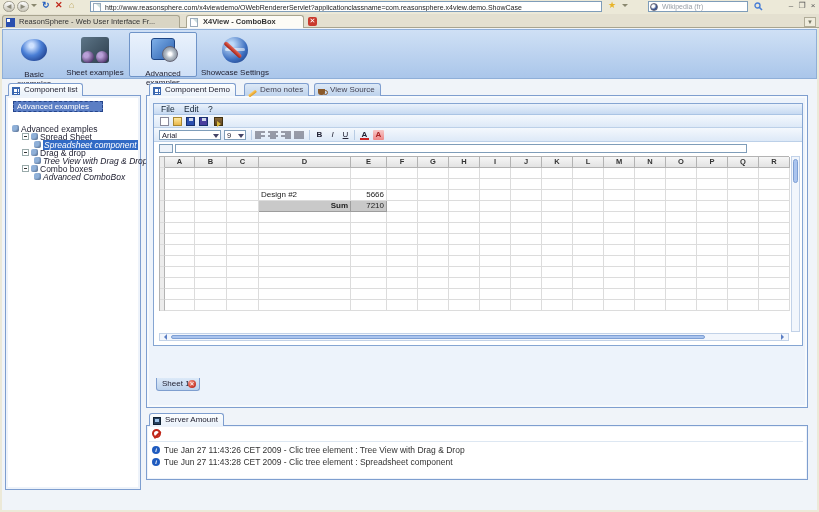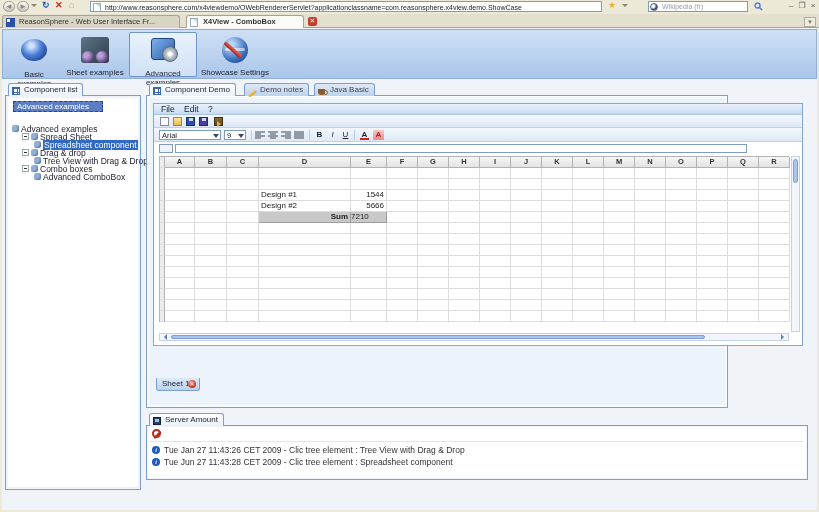--- a/index.html
+++ b/index.html
@@ -99,24 +99,24 @@
                 border:1px dashed #24448c; color:#fff; font-size:8px; line-height:9px; padding-left:3px; }
   .tree { position:absolute; left:6px; top:29px; width:124px; font-size:8.5px; color:#223; }
   .tnode { position:relative; height:8px; line-height:8px; white-space:nowrap; }
   .tnode .lbl { vertical-align:top; }
   .tnode .sel { background:#316ac5; color:#fff; padding:0 1px; }
   .expander { display:inline-block; width:7px; height:7px; border:1px solid #9aa; background:#fff;
               position:relative; margin-right:2px; vertical-align:top; }
   .expander:after { content:""; position:absolute; left:1px; top:2px; width:3px; height:1px; background:#333; }
   .nicon { display:inline-block; width:7px; height:7px; margin-right:2px; vertical-align:top;
            background:radial-gradient(circle at 30% 35%, #8fb0d8 40%, #51688a 90%); border-radius:2px; }
-  .ind1 { padding-left:10px; } .ind2 { padding-left:22px; }
-
-  
-  .main-box { position:absolute; left:144px; top:67px; width:582px; height:313px; background:#edf3fb;
+  .ind1 { padding-left:10px; } .ind2 { padding-left:22px;font-style:italic; }
+
+  
+  .main-box { position:absolute; left:144px; top:67px; width:662px; height:313px; background:#edf3fb;
               border:1px solid #7e9ecf; box-shadow:inset 0 0 0 2px #f7fafd; z-index:2; }
   .sheet-panel { position:absolute; left:6px; top:7px; width:650px; height:243px; background:#fff;
                  border:1px solid #85a5d2; }
   .menubar { position:absolute; left:0; top:0; width:648px; height:11px;
              background:linear-gradient(#eaf2fb,#c7daf2); border-bottom:1px solid #aac4e4;
              font-size:8.5px; line-height:10px; color:#123; }
   .menubar span { margin-left:7px; }
   .iconbar { position:absolute; left:0; top:11px; width:648px; height:13px;
              background:linear-gradient(#f4f8fd,#dde9f7); border-bottom:1px solid #bcd0e8; }
   .tb { position:absolute; top:2px; width:9px; height:9px; }
@@ -158,21 +158,21 @@
   .rowstub { width:5px; flex:none; height:11px; background:#ececec; border-right:1px solid #b3b3b3;
              border-bottom:1px solid #dcdcdc; }
   .s-selected { outline:2px solid #000; outline-offset:-2px; }
   .s-colhead { background:#1a1b97; color:#fff; font-weight:bold; font-style:italic; padding-left:2px; }
   .s-colhead-r { background:#1a1b97; color:#fff; font-weight:bold; font-style:italic;
                  text-align:right; padding-right:2px; }
   .s-text { padding-left:2px; }
   .s-num { text-align:right; padding-right:2px; }
   .s-sumlabel { background:#c9c9c9; font-weight:bold; text-align:right; padding-right:2px;
                 border-color:#9d9d9d; }
-  .s-sumnum { background:#c9c9c9; text-align:left; padding-right:2px; border-color:#9d9d9d; }
+  .s-sumnum { background:#c9c9c9; text-align:right; padding-right:2px; border-color:#9d9d9d; }
 
   .vscroll { position:absolute; left:637px; top:52px; width:9px; height:176px; background:#f2f6fc;
              border:1px solid #c2d2e8; }
   .vthumb { position:absolute; left:1px; top:2px; width:5px; height:24px; background:#aac4ee;
             border:1px solid #7d9fd4; border-radius:3px; }
   .hscroll { position:absolute; left:5px; top:229px; width:630px; height:8px; background:#f2f6fc;
              border:1px solid #c2d2e8; }
   .hthumb { position:absolute; left:11px; top:1px; width:534px; height:4px; background:#aac4ee;
             border:1px solid #7d9fd4; border-radius:3px; }
   .scr-arrow { position:absolute; width:0; height:0; border:3px solid transparent; }
@@ -314,21 +314,21 @@
       <span>Component Demo</span>
     </div>
     <div class="ptab inactive" style="left:242px;top:55px;">
       <span class="ticon icon-pencil"></span>
       <span>Demo notes</span>
     </div>
     <div class="ptab inactive" style="left:312px;top:55px;">
       <span class="ticon">
           <span class="icon-cup" style="display:block;"></span>
         </span>
-      <span>Java Basic</span>
+      <span>View Source</span>
     </div>
 
     <div class="main-box">
       <div class="sheet-panel">
         <div class="menubar">
           <span>File</span>
           <span>Edit</span>
           <span>?</span>
         </div>
         <div class="iconbar">
@@ -449,41 +449,20 @@
                 <div class="gc" style="width: 31px;"></div>
                 <div class="gc" style="width: 31px;"></div>
                 <div class="gc" style="width: 31px;"></div>
                 <div class="gc" style="width: 31px;"></div>
               </div>
               <div class="grow">
                 <div class="rowstub"></div>
                 <div class="gc" style="width: 30px;"></div>
                 <div class="gc" style="width: 32px;"></div>
                 <div class="gc" style="width: 32px;"></div>
-                <div class="gc s-text" style="width: 92px;">Design #1</div>
-                <div class="gc s-num" style="width: 36px;">1544</div>
-                <div class="gc" style="width: 31px;"></div>
-                <div class="gc" style="width: 31px;"></div>
-                <div class="gc" style="width: 31px;"></div>
-                <div class="gc" style="width: 31px;"></div>
-                <div class="gc" style="width: 31px;"></div>
-                <div class="gc" style="width: 31px;"></div>
-                <div class="gc" style="width: 31px;"></div>
-                <div class="gc" style="width: 31px;"></div>
-                <div class="gc" style="width: 31px;"></div>
-                <div class="gc" style="width: 31px;"></div>
-                <div class="gc" style="width: 31px;"></div>
-                <div class="gc" style="width: 31px;"></div>
-                <div class="gc" style="width: 31px;"></div>
-              </div>
-              <div class="grow">
-                <div class="rowstub"></div>
-                <div class="gc" style="width: 30px;"></div>
-                <div class="gc" style="width: 32px;"></div>
-                <div class="gc" style="width: 32px;"></div>
                 <div class="gc s-text" style="width: 92px;">Design #2</div>
                 <div class="gc s-num" style="width: 36px;">5666</div>
                 <div class="gc" style="width: 31px;"></div>
                 <div class="gc" style="width: 31px;"></div>
                 <div class="gc" style="width: 31px;"></div>
                 <div class="gc" style="width: 31px;"></div>
                 <div class="gc" style="width: 31px;"></div>
                 <div class="gc" style="width: 31px;"></div>
                 <div class="gc" style="width: 31px;"></div>
                 <div class="gc" style="width: 31px;"></div>

